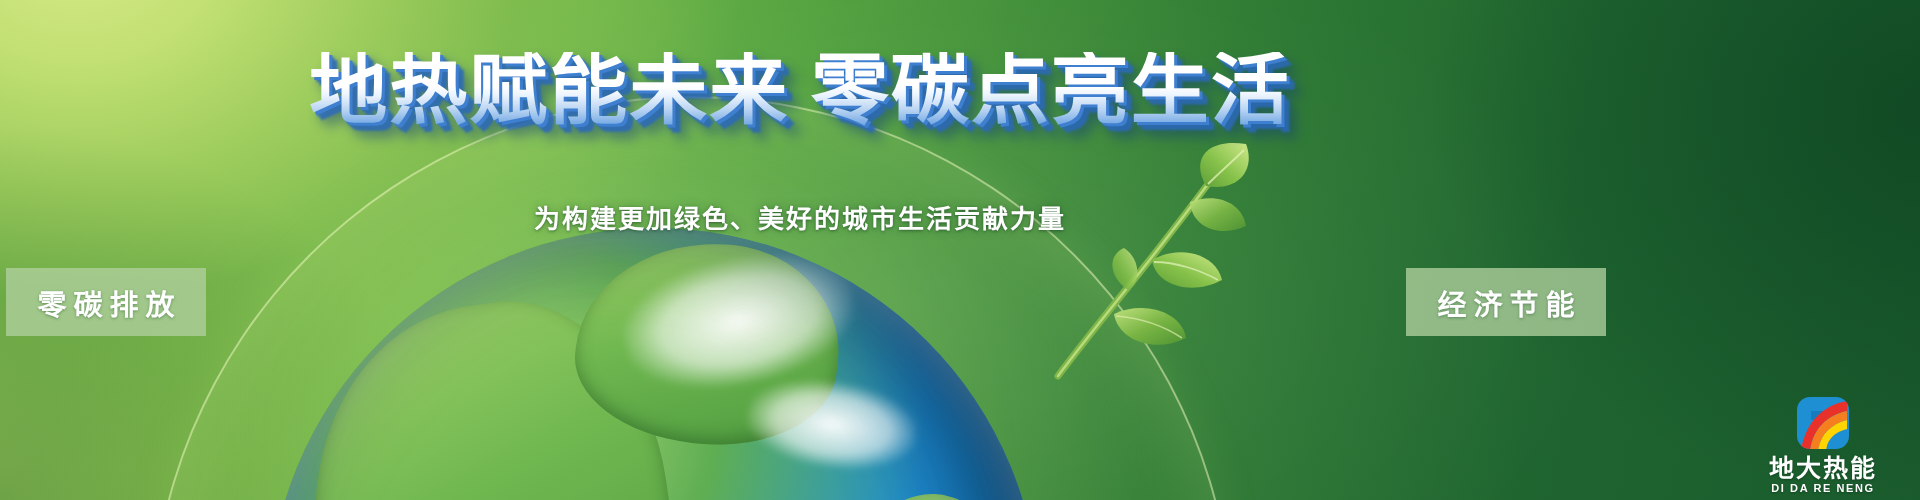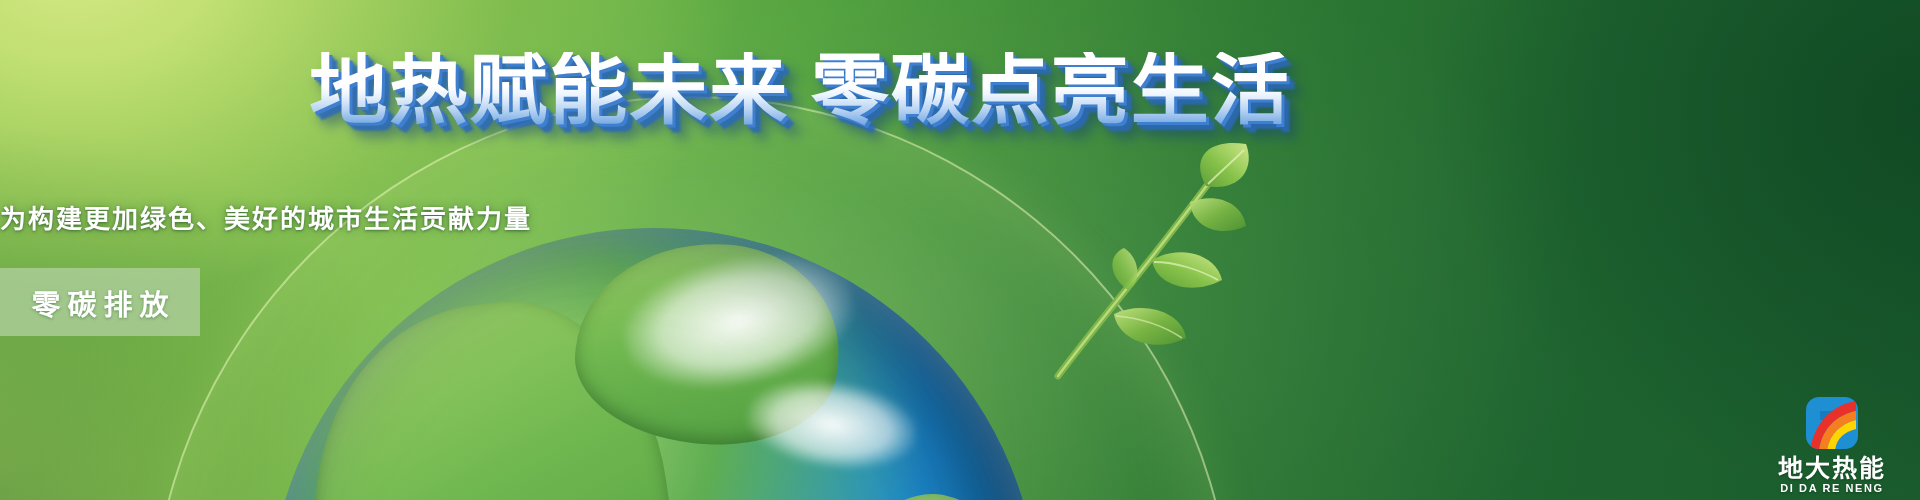--- a/index.html
+++ b/index.html
@@ -158,57 +158,59 @@
       drop-shadow(5px 5px 1px rgba(44,104,186,0.85))
       drop-shadow(7px 8px 6px rgba(18,60,120,0.45));
     font-family: Liberation Serif, serif;
   }
 
   .subtitle {
     position: absolute;
     top: 198px;
     left: 0;
     width: 1600px;
+    text-align: center;
     font-size: 26px;
     font-weight: bold;
     letter-spacing: 2px;
     color: #ffffff;
     white-space: nowrap;
     text-shadow:
       0 1px 3px rgba(18,62,30,0.55),
       0 0 10px rgba(20,70,36,0.35);
   }
 
   .badges {
     position: absolute;
     top: 268px;
     left: 0;
     width: 1600px;
     display: flex;
     justify-content: space-between;
     gap: 18px;
+    padding-left: 6px;
   }
   .badge {
     min-width: 156px;
     padding: 13px 22px;
     background: rgba(176,208,158,0.78);
     color: #ffffff;
     font-size: 29px;
     font-weight: bold;
     letter-spacing: 7px;
     text-indent: 7px;
     text-align: center;
     white-space: nowrap;
     text-shadow: 0 1px 3px rgba(30,80,40,0.45);
   }
 
   
   .logo {
     position: absolute;
-    right: 27px;
+    right: 36px;
     bottom: 6px;
     width: 122px;
     display: flex;
     flex-direction: column;
     align-items: center;
   }
   .logo-mark {
     width: 56px;
     height: 56px;
     margin-bottom: 4px;
@@ -295,20 +297,21 @@
   </div>
 
   <div class="content">
 
     <div class="headline">地热赋能未来 零碳点亮生活</div>
 
     <div class="subtitle">为构建更加绿色、美好的城市生活贡献力量</div>
 
     <div class="badges">
       <div class="badge">零碳排放</div>
+      <div class="badge">经济节能</div>
     </div>
 
   </div>
 
   <div class="logo">
     <span class="logo-mark">
       <svg viewBox="0 0 56 56" width="56" height="56" aria-hidden="true">
         <defs>
           <clipPath id="sqClip">
             <rect x="2" y="2" width="52" height="52" rx="13" ry="13"></rect>

